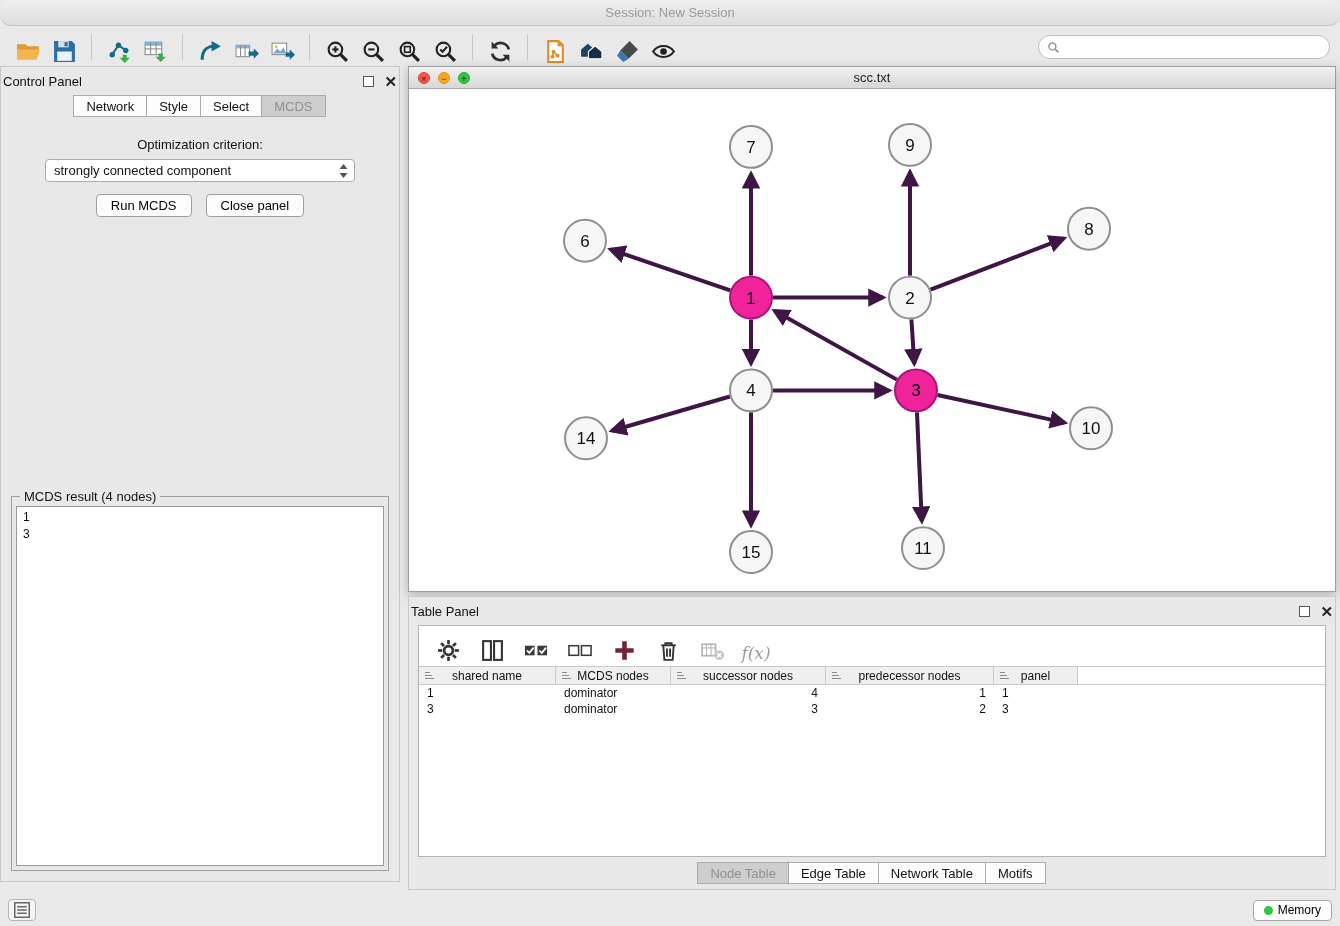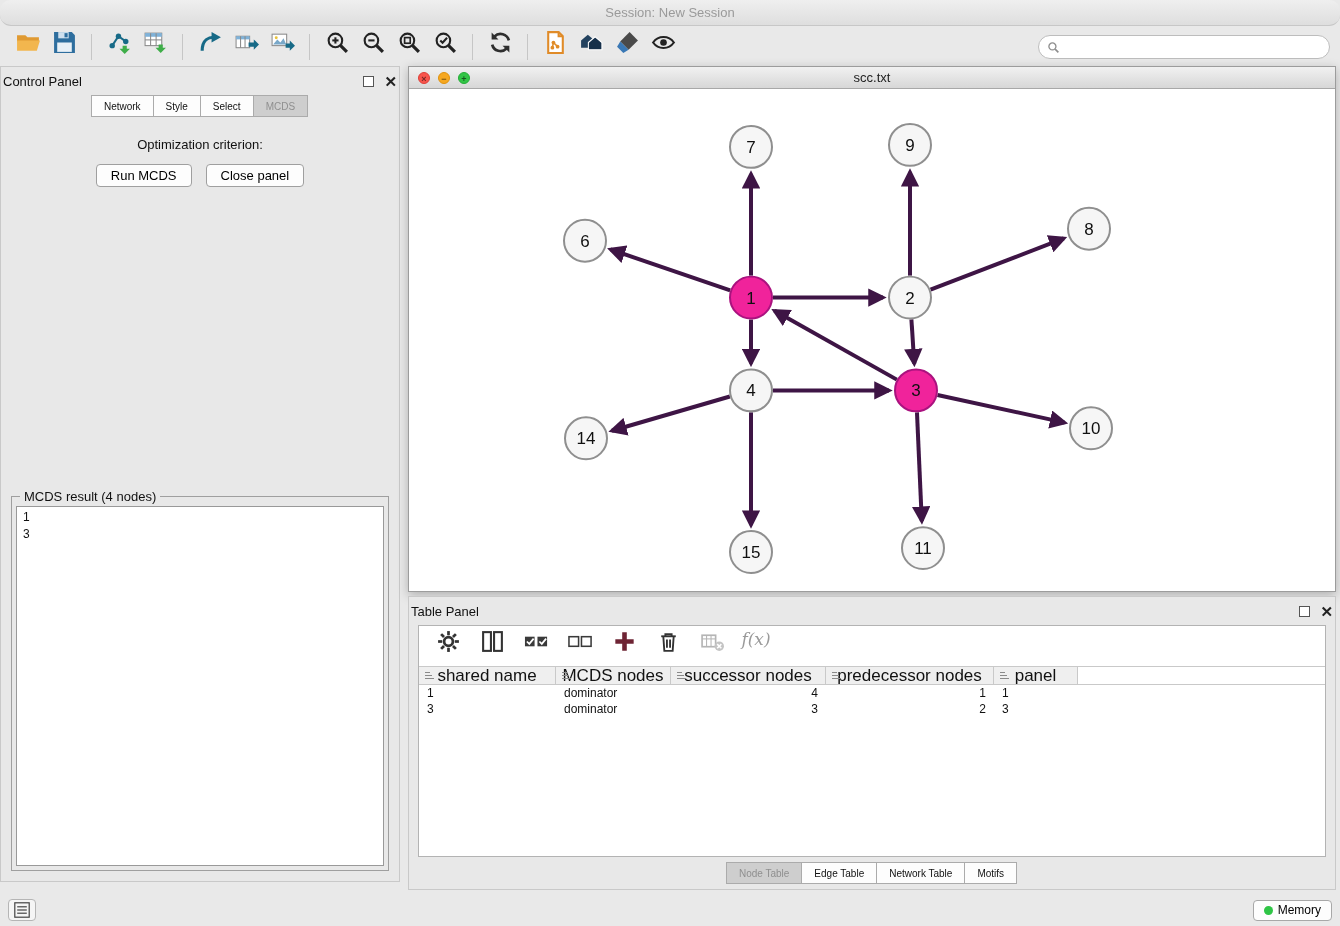--- a/index.html
+++ b/index.html
@@ -9,38 +9,38 @@
 
   
   .titlebar { position:absolute; left:0; top:0; width:1340px; height:26px;
     background:linear-gradient(#efefef,#dedede); border-bottom:1px solid #c7c7c7;
     display:flex; align-items:center; justify-content:center; font-size:13px; color:#9a9a9a;border-radius:11px; }
 
   
   .toolbar { position:absolute; left:0; top:27px; width:1340px; height:40px;
     display:flex; align-items:center; padding:0 10px; }
   .tbtn { width:36px; height:34px; border:none; background:transparent; display:flex;
-    align-items:flex-start; justify-content:center; cursor:pointer; }
+    align-items:flex-end; justify-content:center; cursor:pointer; }
   .tbtn svg { width:25px; height:25px; }
   .sep { width:1px; height:26px; background:#c6c6c6; margin:0 9px; }
   .searchbox { margin-left:auto; width:292px; height:24px; background:#fff;
     border:1px solid #bdbdbd; border-radius:12px; display:flex; align-items:center; padding:0 8px; }
   .searchbox svg { width:13px; height:13px; margin-right:5px; flex:none; }
   .searchbox input { border:none; outline:none; flex:1; font-size:12px; background:transparent;
     font-family:"Liberation Sans",sans-serif; }
 
   
   .control-panel { position:absolute; left:0; top:66px; width:400px; height:816px;
     background:#e8e8e8; border:1px solid #c9c9c9; }
   .panel-header { height:28px; display:flex; align-items:center; padding:0 2px; font-size:13px; }
   .panel-header .spacer { flex:1; }
   .float-icon { width:11px; height:11px; border:1.5px solid #555; background:#fff; margin-right:10px; }
   .close-icon { font-size:15px; font-weight:bold; color:#222; line-height:1; cursor:pointer; }
   .seg { display:flex; justify-content:center; }
-  .seg-btn { height:22px; padding:0 12px; font-size:10px; background:#fdfdfd;
+  .seg-btn { height:22px; padding:0 12px; font-size:13px; background:#fdfdfd;
     border:1px solid #ababab; margin-left:-1px; cursor:pointer; font-family:"Liberation Sans",sans-serif; color:#111; }
   .seg-btn.active { background:#cecece; color:#8f8f8f; }
   .opt-label { text-align:center; margin-top:20px; font-size:13px; }
   .dropdown { width:310px; height:23px; margin:7px auto 0; background:#fff; border:1px solid #ababab;
     border-radius:4px; display:flex; align-items:center; padding-left:8px; font-size:13px; position:relative; cursor:pointer; }
   .dropdown .dd-arrows { position:absolute; right:5px; top:3px; }
   .btn-row { display:flex; justify-content:center; gap:14px; margin-top:12px; }
   .btn { height:23px; padding:0 14px; font-size:13px; background:#fdfdfd; border:1px solid #9f9f9f;
     border-radius:4px; cursor:pointer; font-family:"Liberation Sans",sans-serif; }
   .groupbox { position:absolute; left:10px; right:10px; top:429px; bottom:10px; border:1px solid #9f9f9f; }
@@ -65,21 +65,21 @@
 
   
   .table-panel { position:absolute; left:408px; top:596px; width:928px; height:294px; background:#e8e8e8;
     border:1px solid #c9c9c9; }
   .tp-content { position:absolute; left:9px; right:9px; top:28px; height:232px; background:#fff;
     border:1px solid #b3b3b3; overflow:hidden; }
   .tp-toolbar { height:40px; display:flex; align-items:center; gap:14px; padding-left:14px; background:#fff; }
   .tp-toolbar .tbtn { width:30px; }
   .fx { font-family:"DejaVu Serif","Liberation Serif",serif; font-style:italic; font-size:17px; color:#9a9a9a; }
   .thead { display:flex; height:19px; border-top:1px solid #c9c9c9; border-bottom:1px solid #c9c9c9; }
-  .th { position:relative; display:flex; align-items:center; justify-content:center; font-size:17px;
+  .th { position:relative; display:flex; align-items:center; justify-content:center; font-size:12px;
     background:#efefef; border-right:1px solid #c9c9c9; cursor:pointer; }
   .th svg.sort-ic { position:absolute; left:5px; width:11px; height:11px; }
   .tbody .tr { display:flex; height:16px; align-items:center; background:#fff; cursor:default; }
   .td { font-size:12px; padding:0 8px; overflow:hidden; white-space:nowrap; }
   .tp-tabs { position:absolute; left:0; right:0; bottom:5px; display:flex; justify-content:center; }
 
   
   .statusbar { position:absolute; left:0; top:894px; width:1340px; height:32px; display:flex; align-items:center;
     padding:0 8px; }
   .status-left-btn { width:28px; height:22px; background:#f5f5f5; border:1px solid #b5b5b5; border-radius:4px;
@@ -244,20 +244,29 @@
       <span class="float-icon"></span>
       <span class="close-icon">✕</span>
     </div>
     <div class="seg">
         <button class="seg-btn">Network</button>
         <button class="seg-btn">Style</button>
         <button class="seg-btn">Select</button>
         <button class="seg-btn active">MCDS</button>
       </div>
     <div class="opt-label">Optimization criterion:</div>
+    <div class="dropdown">
+      <span>strongly connected component</span>
+      <span class="dd-arrows">
+        <svg width="11" height="16" viewBox="0 0 11 16">
+            <path d="M5.5 1L9.5 6H1.5z" fill="#555"></path>
+            <path d="M5.5 15L1.5 10h8z" fill="#555"></path>
+          </svg>
+      </span>
+    </div>
     <div class="btn-row">
       <button class="btn">Run MCDS</button>
       <button class="btn">Close panel</button>
     </div>
     <div class="groupbox">
       <span class="legend">MCDS result (4 nodes)</span>
       <div class="inner">
           <div>1</div>
           <div>3</div>
         </div>

